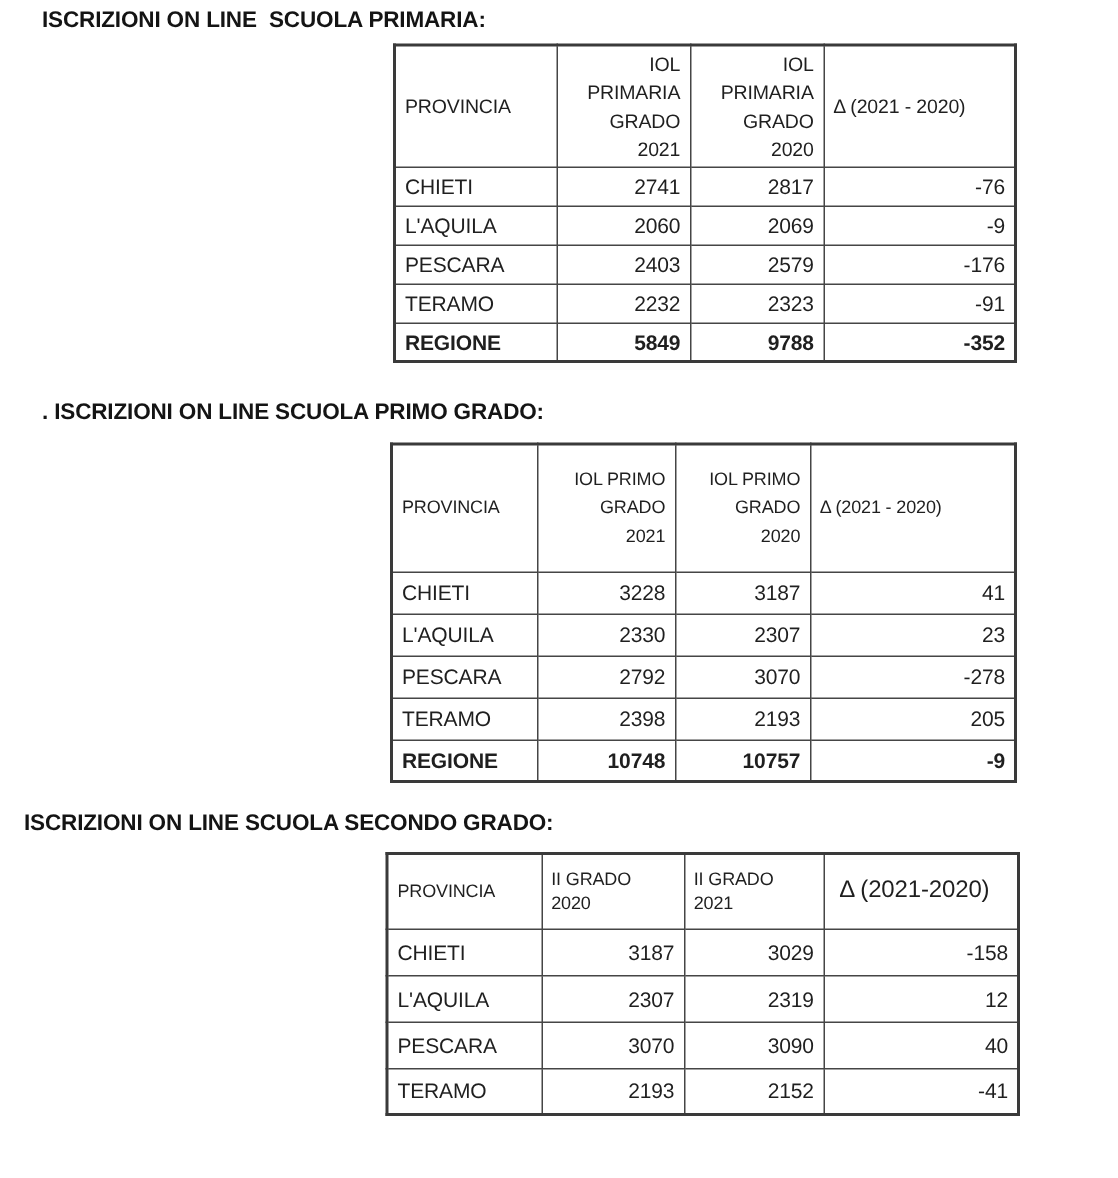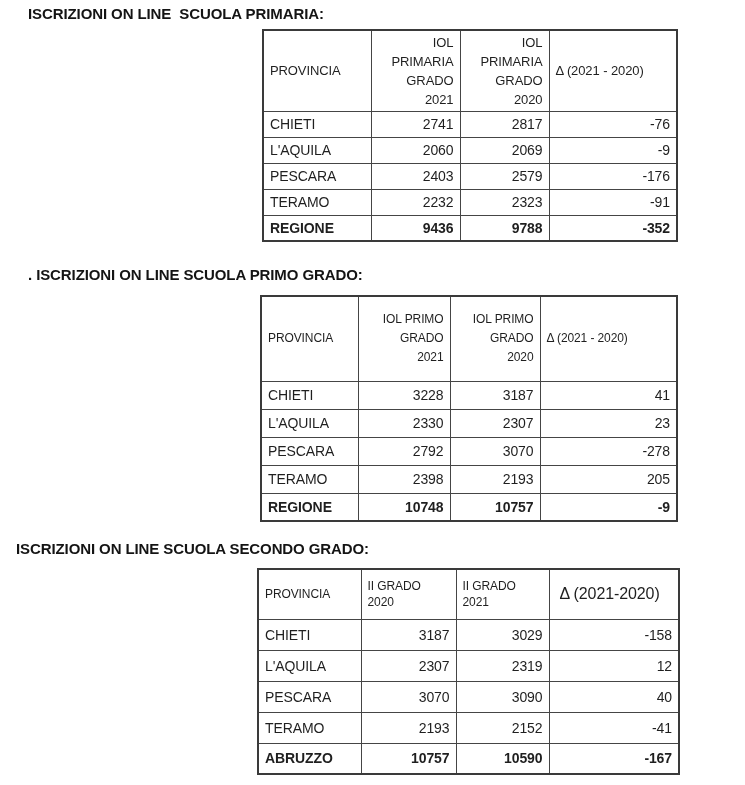--- a/index.html
+++ b/index.html
@@ -130,21 +130,21 @@
         <td class="cell-num">-176</td>
       </tr>
       <tr>
         <td class="cell-province">TERAMO</td>
         <td class="cell-num">2232</td>
         <td class="cell-num">2323</td>
         <td class="cell-num">-91</td>
       </tr>
       <tr class="total-row">
         <td class="cell-province">REGIONE</td>
-        <td class="cell-num">9436</td>
+        <td class="cell-num">5849</td>
         <td class="cell-num">9788</td>
         <td class="cell-num">-352</td>
       </tr>
     </tbody>
   </table>
 
   <div id="title-2" class="section-title">. ISCRIZIONI ON LINE SCUOLA PRIMO GRADO:</div>
 
   <table id="table-2" class="data-table">
     <colgroup>
@@ -236,22 +236,16 @@
         <td class="cell-num">3070</td>
         <td class="cell-num">3090</td>
         <td class="cell-num">40</td>
       </tr>
       <tr>
         <td class="cell-province">TERAMO</td>
         <td class="cell-num">2193</td>
         <td class="cell-num">2152</td>
         <td class="cell-num">-41</td>
       </tr>
-      <tr class="total-row">
-        <td class="cell-province">ABRUZZO</td>
-        <td class="cell-num">10757</td>
-        <td class="cell-num">10590</td>
-        <td class="cell-num">-167</td>
-      </tr>
     </tbody>
   </table>
 
 </div>
 
 </body></html>

